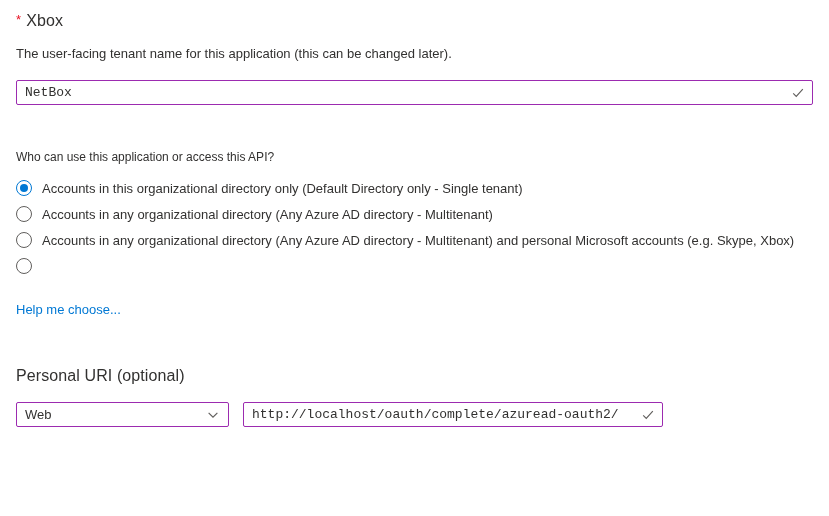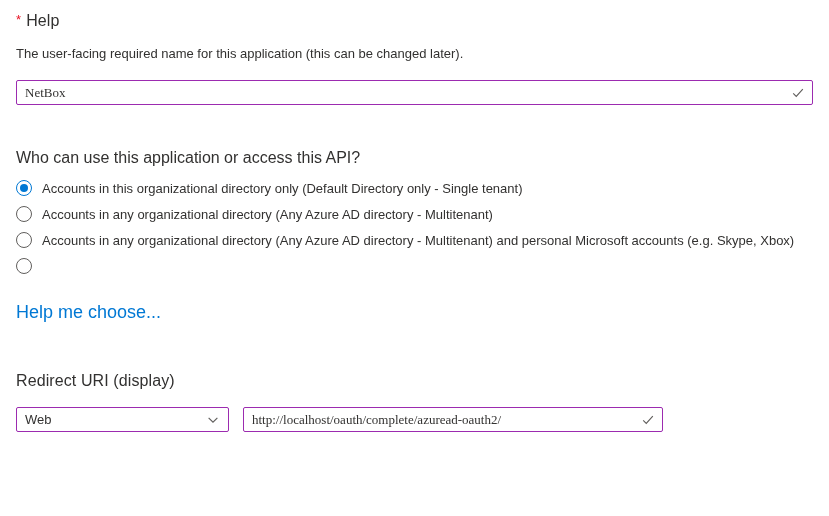--- a/index.html
+++ b/index.html
@@ -36,39 +36,39 @@
   .input-wrap {
     position: relative;
     margin-top: 17px;
     height: 25px;
   }
   .text-input {
     width: 100%;
     height: 25px;
     border: 1px solid var(--input-border, #9c2bb0);
     border-radius: 2px;
-    font-family: Liberation Serif, serif;
+    font-family: Liberation Mono, monospace;
     font-size: 13px;
     color: var(--text-primary, #323130);
     padding: 0 30px 0 8px;
     outline: none;
     background: #fff;
   }
   .input-trailing-icon {
     position: absolute;
     right: 8px;
     top: 50%;
     transform: translateY(-50%);
     width: 14px;
     height: 14px;
     pointer-events: none;
   }
 
   .account-section { margin-top: 43px; }
-  .question-text { margin-top: 7px; font-size: 16px; }
+  .question-text { margin-top: 7px; font-size: 12px; }
 
   .radio-group { margin-top: 13px; }
   .radio-row {
     display: flex;
     align-items: center;
     height: 16px;
     margin-bottom: 10px;
     cursor: pointer;
   }
   .radio-circle {
@@ -97,21 +97,21 @@
   .radio-label {
     font-size: 13px;
     margin-left: 10px;
     white-space: nowrap;
     text-align: right;
   }
 
   .help-link {
     display: inline-block;
     margin-top: 18px;
-    font-size: 18px;
+    font-size: 13px;
     color: var(--link-blue, #0078d4);
     text-decoration: none;
     cursor: pointer;
   }
 
   .redirect-section { margin-top: 49px; }
   .redirect-desc { margin-top: 15px; max-width: 800px; }
 
   .redirect-row {
     margin-top: 17px;
@@ -138,24 +138,24 @@
     height: 25px;
   }
   .icon-svg { display: block; width: 100%; height: 100%; }
 </style>
 </head>
 <body>
 
 <div class="page">
 
   <div class="section-title">
-    <span class="required-marker">*</span><span>Help</span>
-  </div>
-
-  <div class="desc-text name-desc">The user-facing required name for this application (this can be changed later).</div>
+    <span class="required-marker">*</span><span>Xbox</span>
+  </div>
+
+  <div class="desc-text name-desc">The user-facing tenant name for this application (this can be changed later).</div>
 
   <div class="input-wrap">
     <input type="text" class="text-input" value="NetBox" style="">
     <span class="input-trailing-icon">
       <svg class="icon-svg" viewBox="0 0 16 16">
         <path d="M2.5 8.5 L6 12 L13.5 3.5" fill="none" stroke="#605e5c" stroke-width="1.3"></path>
       </svg>
     </span>
   </div>
 
@@ -180,21 +180,21 @@
       </div>
       <div class="radio-row">
         <span class="radio-circle"></span>
       </div>
     </div>
 
     <a class="help-link">Help me choose...</a>
   </div>
 
   <div class="redirect-section">
-    <div class="section-title">Redirect URI (display)</div>
+    <div class="section-title">Personal URI (optional)</div>
 
 
     <div class="redirect-row">
       <div class="select-box">
         <span>Web</span>
         <span class="input-trailing-icon">
           <svg class="icon-svg" viewBox="0 0 16 16">
             <path d="M3 5.5 L8 10.5 L13 5.5" fill="none" stroke="#605e5c" stroke-width="1.3"></path>
           </svg>
         </span>

